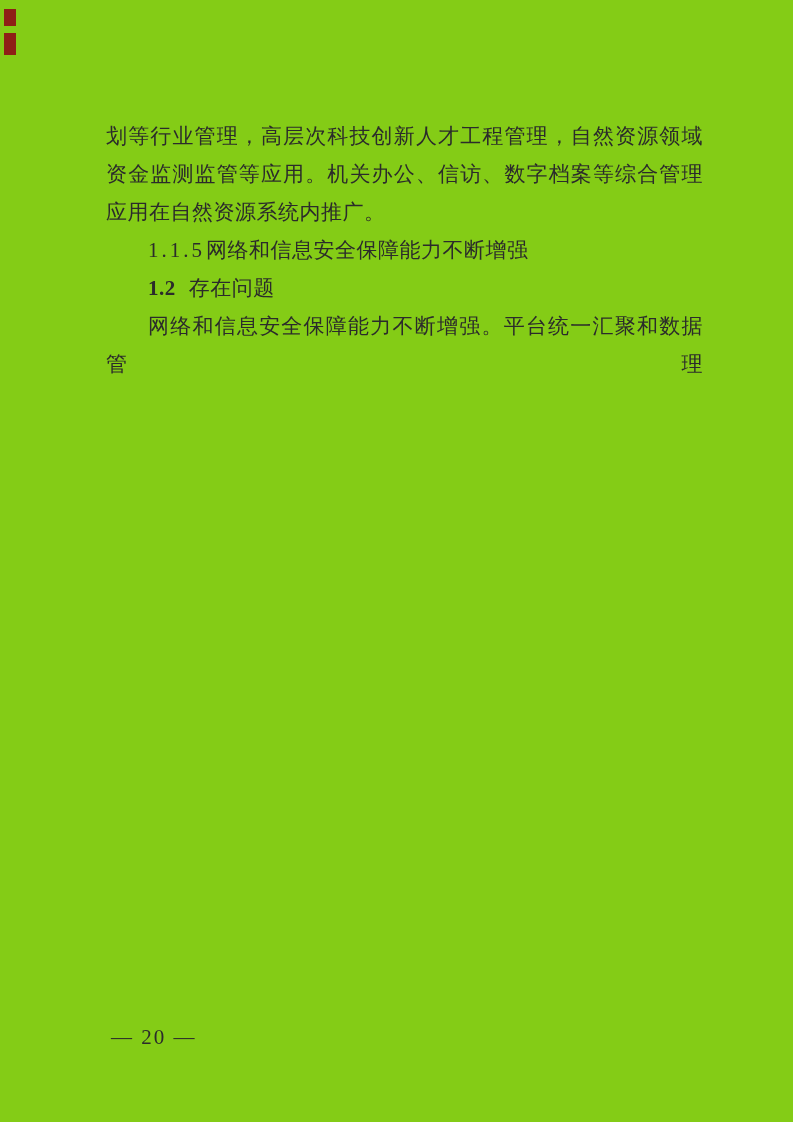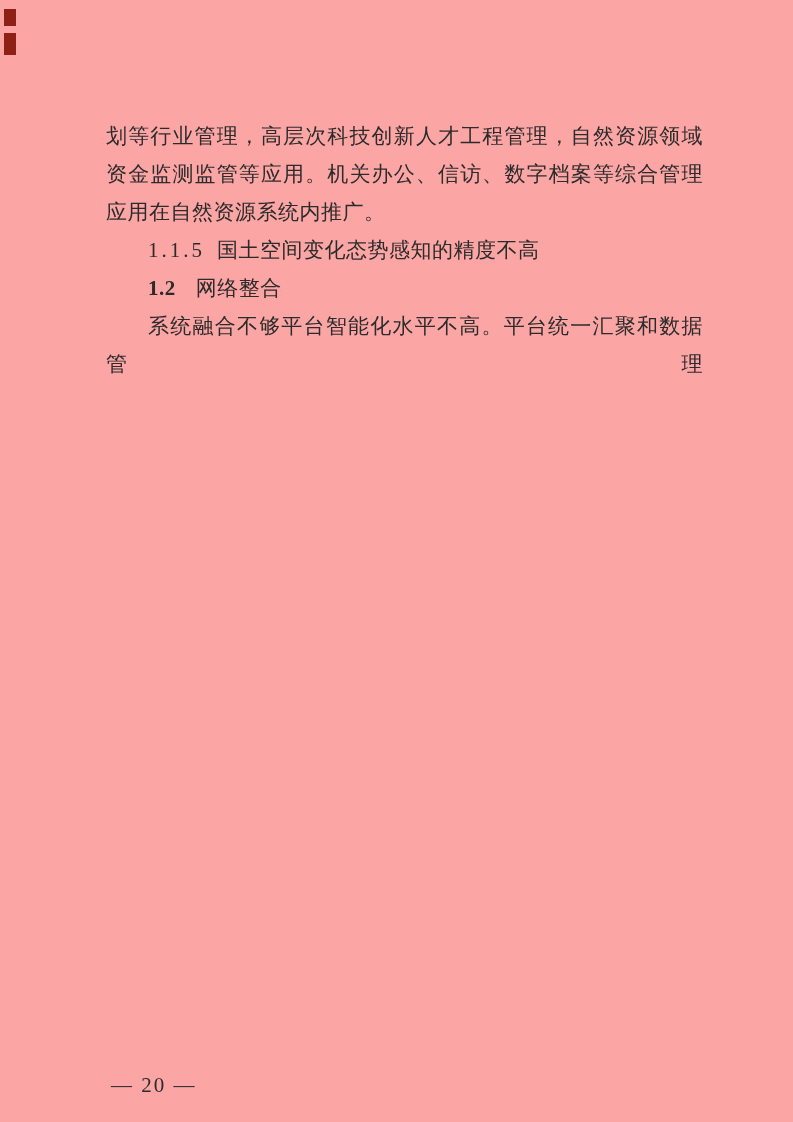--- a/index.html
+++ b/index.html
@@ -11,21 +11,21 @@
     height: 1122px;
     background: #ffffff;
     position: relative;
     overflow: hidden;
     font-family: "Liberation Serif", "DejaVu Serif", serif;
     color: #2b2b2b;
   }
   .page {
     position: absolute;
     inset: 0;
-    background: #fca5a5;
+    background: #84cc16;
   }
   
   .seal-mark {
     position: absolute;
     background: #8e2016;
   }
   .seal-mark.m1 { left: 4px;  top: 9px;  width: 12px; height: 17px; }
   .seal-mark.m2 { left: 4px;  top: 33px; width: 12px; height: 22px; }
 
   .content {
@@ -39,56 +39,56 @@
     font-size: 21px;
     line-height: 38px;
     text-align: justify;
     text-justify: inter-character;
     letter-spacing: 0.5px;
   }
   .indent { text-indent: 42px; }
   
   .stretch-last { text-align-last: justify; }
 
-  .h3-num { letter-spacing: 3px; margin-right: 12px; }
+  .h3-num { letter-spacing: 3px; margin-right: 1px; }
   .h2-num {
     font-weight: bold;
-    margin-right: 20px;
+    margin-right: 13px;
     letter-spacing: 0.5px;
   }
 
   .footer {
     position: absolute;
     left: 111px;
-    top: 1072px;
+    top: 1024px;
     font-size: 21px;
     line-height: 26px;
     color: #2b2b2b;
     letter-spacing: 2px;
     white-space: pre;
   }
 </style>
 </head>
 <body>
 
 <div class="page">
 
   <div class="seal-mark m1"></div>
   <div class="seal-mark m2"></div>
 
   <main class="content">
 
     <p>划等行业管理，高层次科技创新人才工程管理，自然资源领域资金监测监管等应用。机关办公、信访、数字档案等综合管理应用在自然资源系统内推广。</p>
 
-    <p class="indent"><span class="h3-num">1.1.5</span><span>国土空间变化态势感知的精度不高</span></p>
+    <p class="indent"><span class="h3-num">1.1.5</span><span>网络和信息安全保障能力不断增强</span></p>
 
 
-    <p class="indent"><span class="h2-num">1.2</span><span>网络整合</span></p>
+    <p class="indent"><span class="h2-num">1.2</span><span>存在问题</span></p>
 
 
 
-    <p class="indent stretch-last">系统融合不够平台智能化水平不高。平台统一汇聚和数据管理</p>
+    <p class="indent stretch-last">网络和信息安全保障能力不断增强。平台统一汇聚和数据管理</p>
 
   </main>
 
   <div class="footer">— 20 —</div>
 
 </div>
 
 </body></html>

